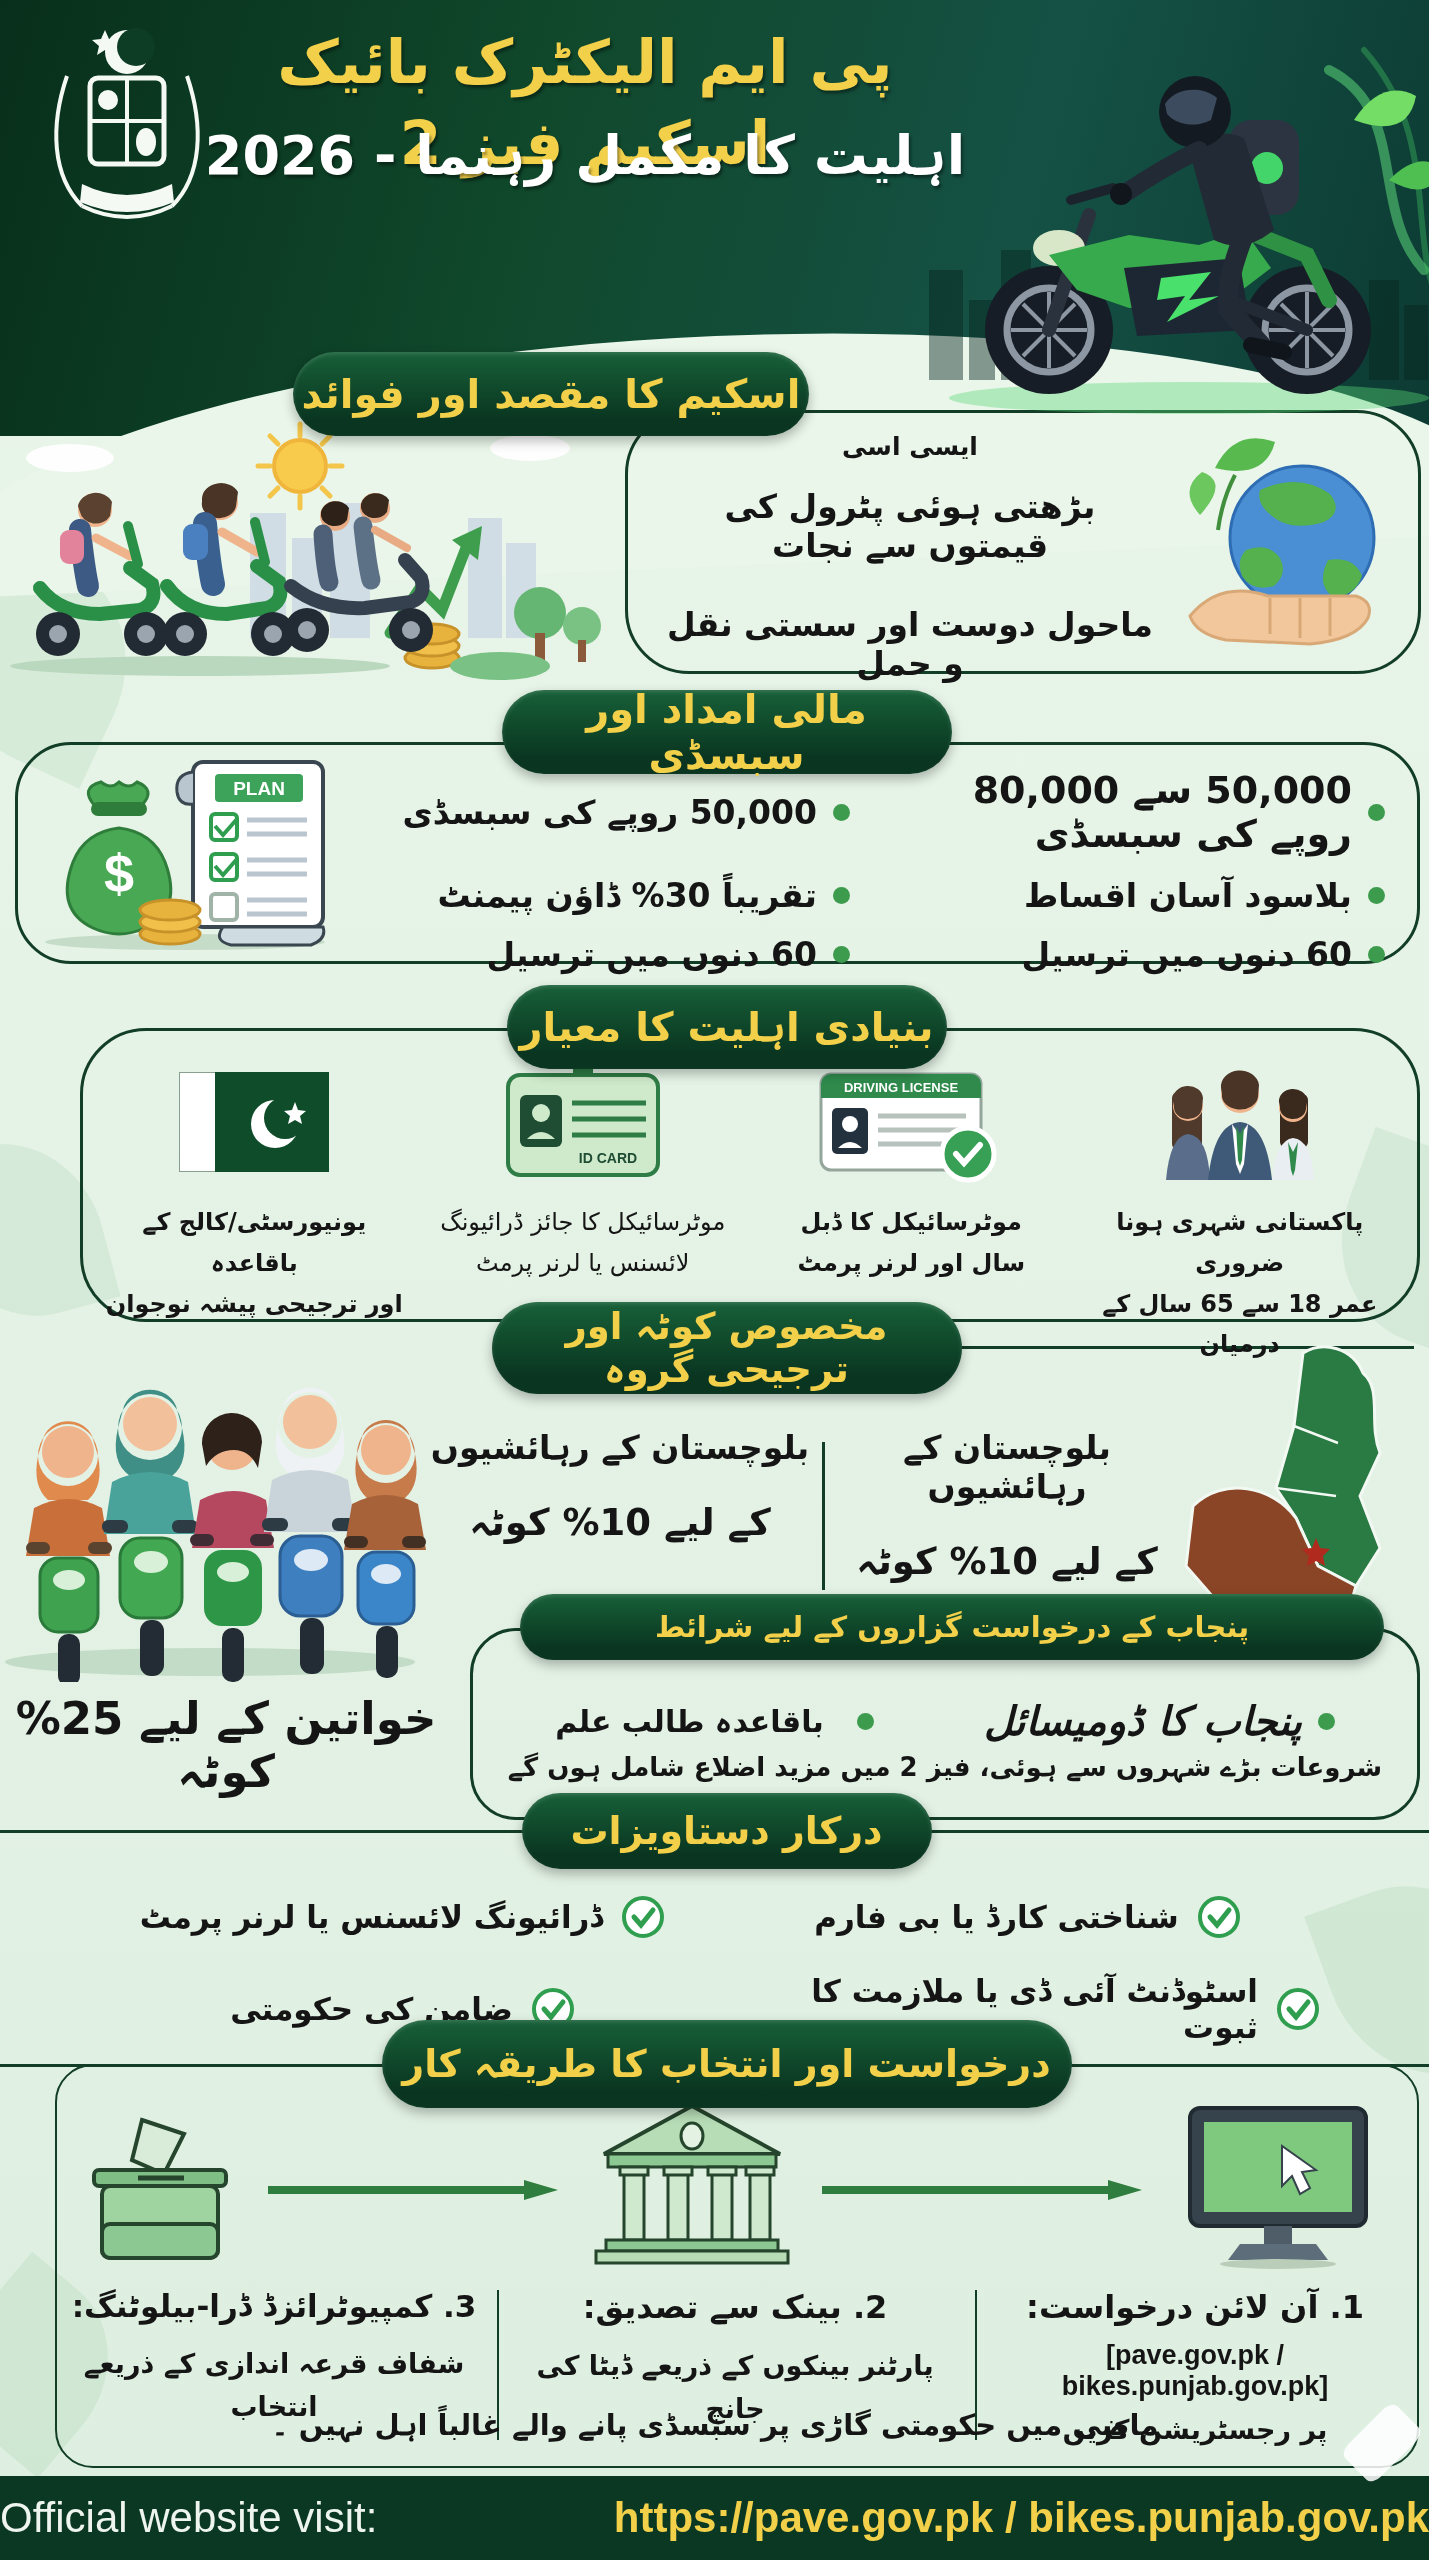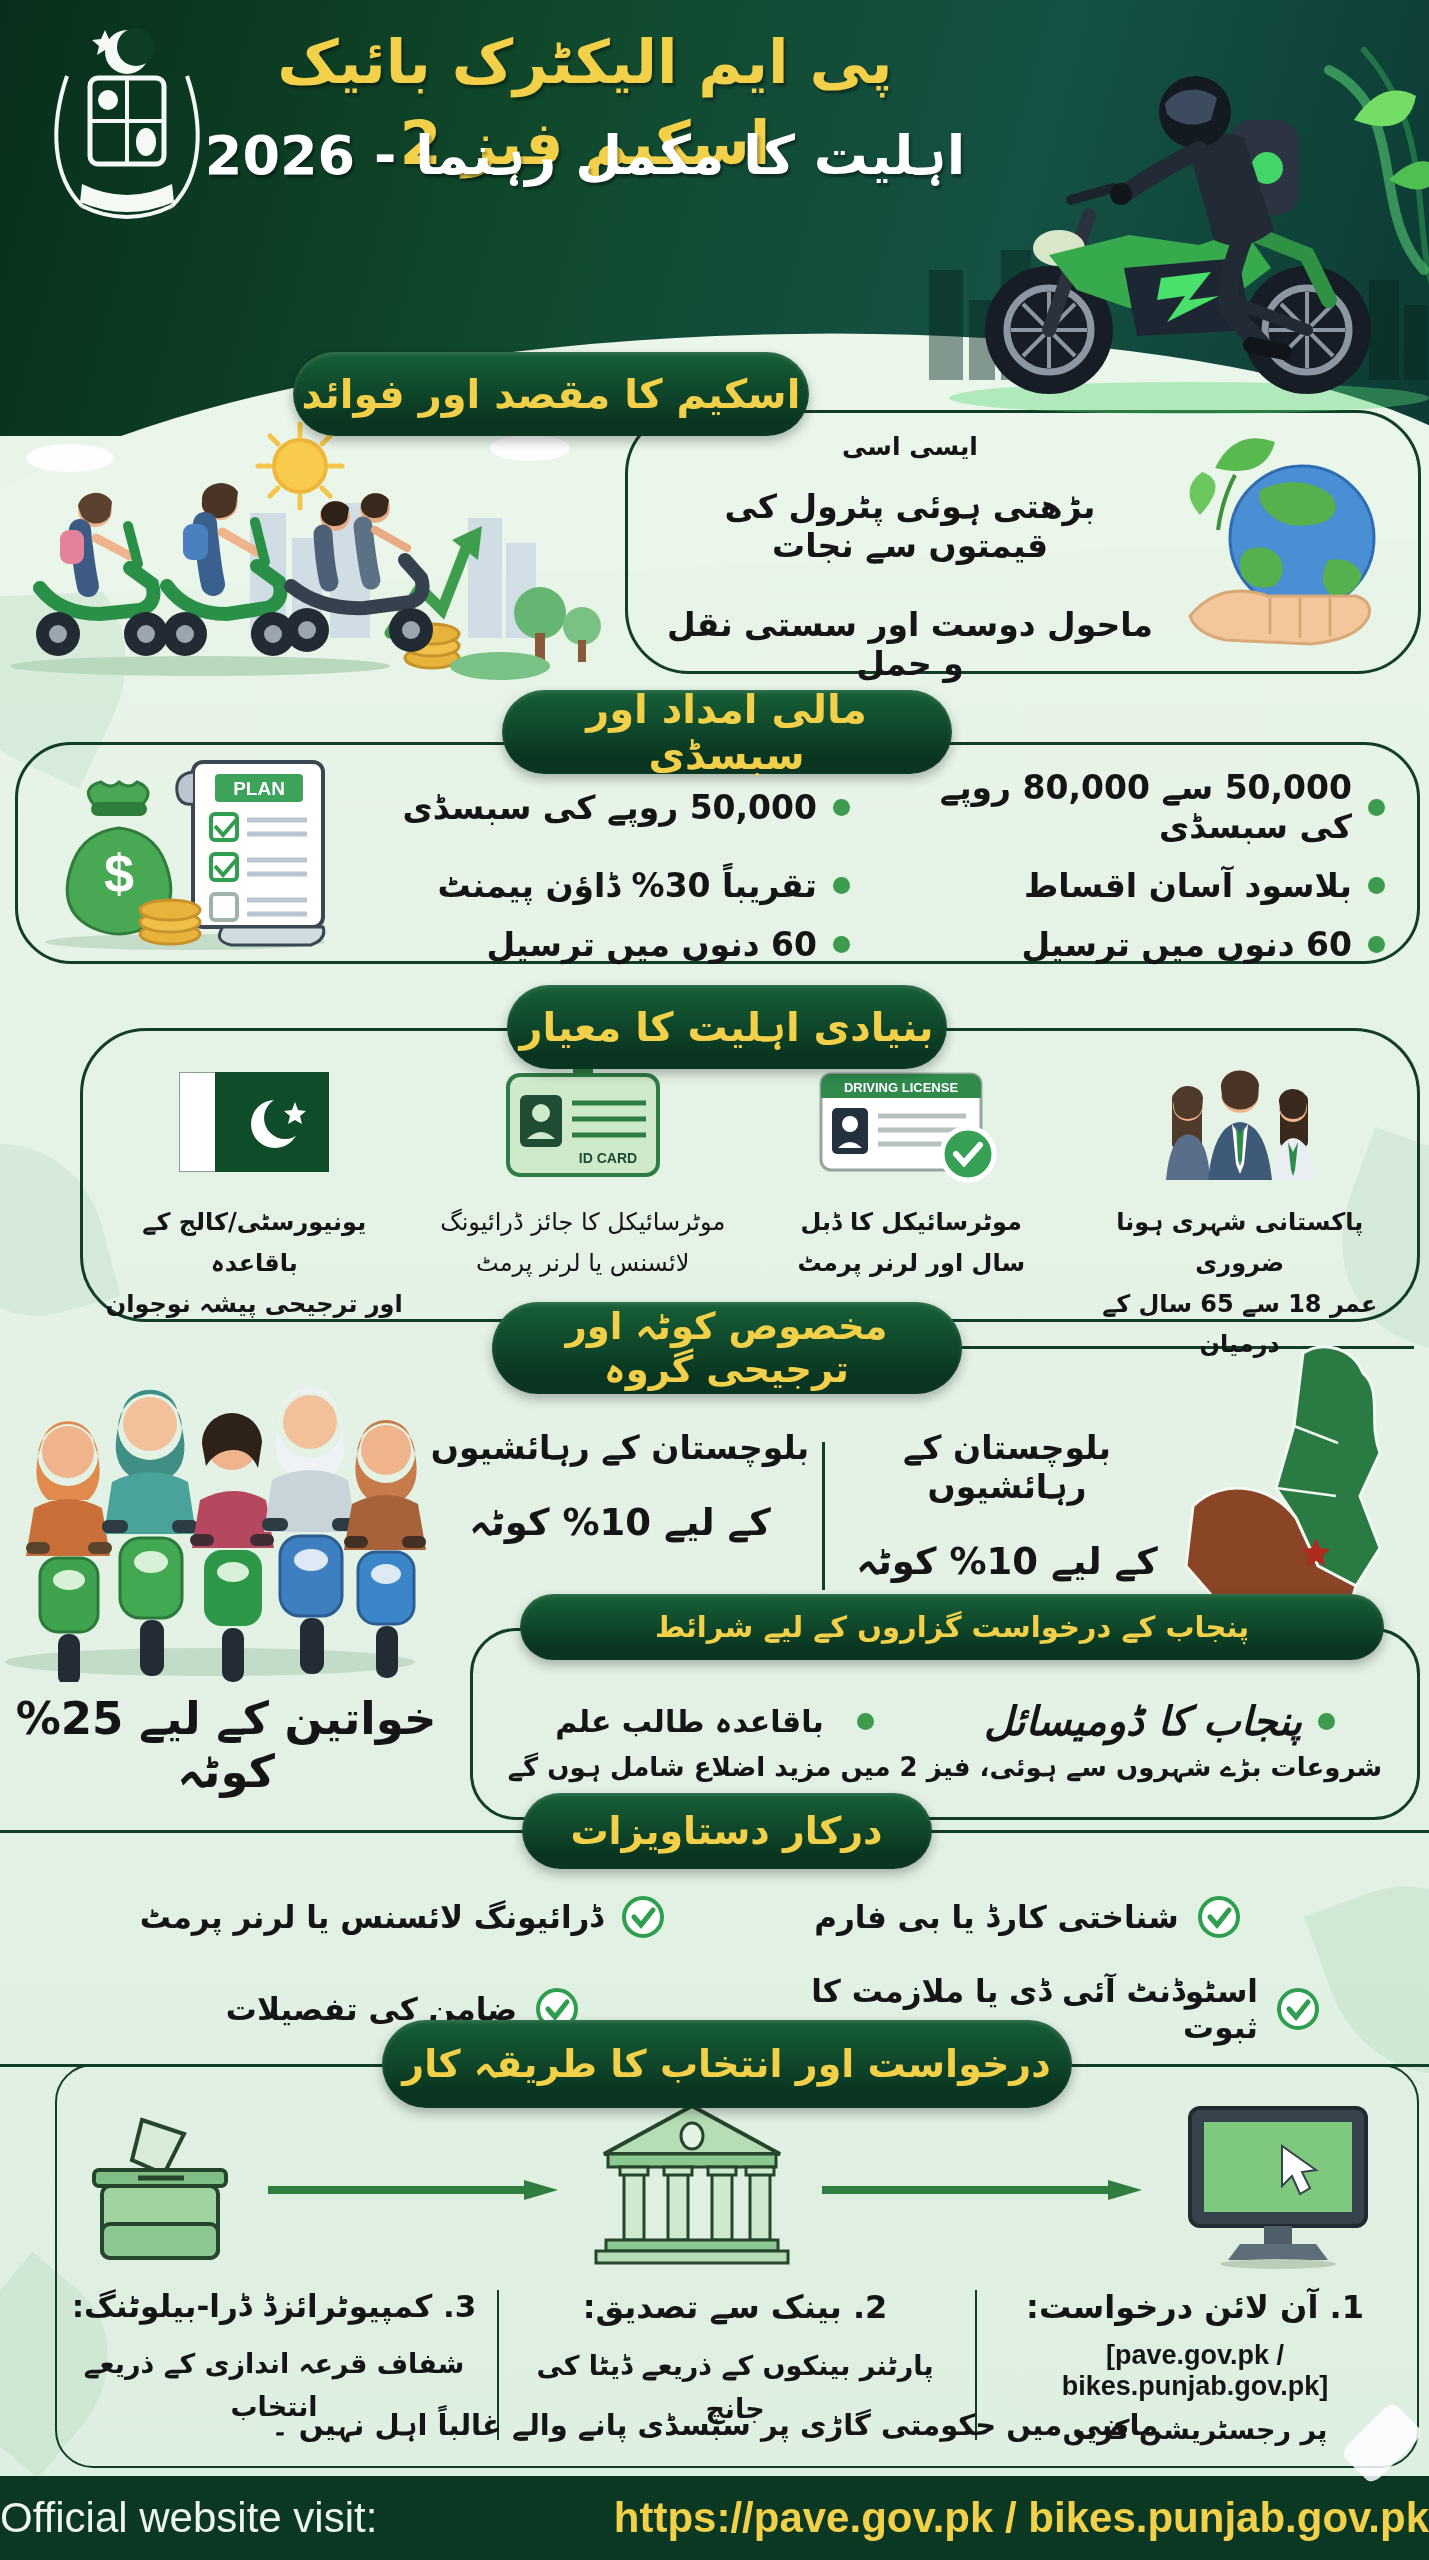--- a/index.html
+++ b/index.html
@@ -286,21 +286,21 @@
       </g>
       <g stroke="#c8922a" stroke-width="3">
         <ellipse cx="135" cy="182" rx="30" ry="10" fill="#e8b33c"></ellipse>
         <ellipse cx="135" cy="170" rx="30" ry="10" fill="#f0c04a"></ellipse>
         <ellipse cx="135" cy="158" rx="30" ry="10" fill="#e8b33c"></ellipse>
       </g>
     </svg>
   </div>
 
   <div class="abs" style="left:345px;top:768px;width:1040px;display:grid;grid-template-columns:1fr 1fr;direction:rtl;column-gap:30px;row-gap:20px;z-index:3;">
-    <div class="bullet urdu" style="font-size:33px;">
+    <div class="bullet urdu" style="font-size:38px;">
       <span class="dot"></span>
       <span>50,000 سے 80,000 روپے کی سبسڈی</span>
     </div>
     <div class="bullet urdu" style="font-size:33px;">
       <span class="dot"></span>
       <span>50,000 روپے کی سبسڈی</span>
     </div>
     <div class="bullet urdu" style="font-size:33px;">
       <span class="dot"></span>
       <span>بلاسود آسان اقساط</span>
@@ -560,21 +560,21 @@
       </span>
       <span>اسٹوڈنٹ آئی ڈی یا ملازمت کا ثبوت</span>
     </div>
     <div class="check-item urdu">
       <span>
         <svg viewBox="0 0 44 44" width="44" height="44">
             <circle cx="22" cy="22" r="19" fill="#ffffff" stroke="#2f9e4f" stroke-width="4"></circle>
             <path d="M13,22 l7,8 12,-15" stroke="#2f9e4f" stroke-width="5" fill="none" stroke-linecap="round"></path>
           </svg>
       </span>
-      <span>ضامن کی تفصیلات</span>
+      <span>ضامن کی حکومتی</span>
     </div>
   </div>
 
   <div class="hline" style="left:0;top:2064px;width:1429px;"></div>
   <div class="box" style="left:55px;top:2064px;width:1360px;height:400px;border-radius:38px;border-width:2.5px;"></div>
   <div class="pill" style="left:50%;transform:translateX(-50%);top:2020px;width:690px;height:88px;font-size:38px;">
     <span>درخواست اور انتخاب کا طریقہ کار</span>
   </div>
 
   <div class="abs" style="left:80px;top:2112px;width:165px;height:155px;z-index:3;">

